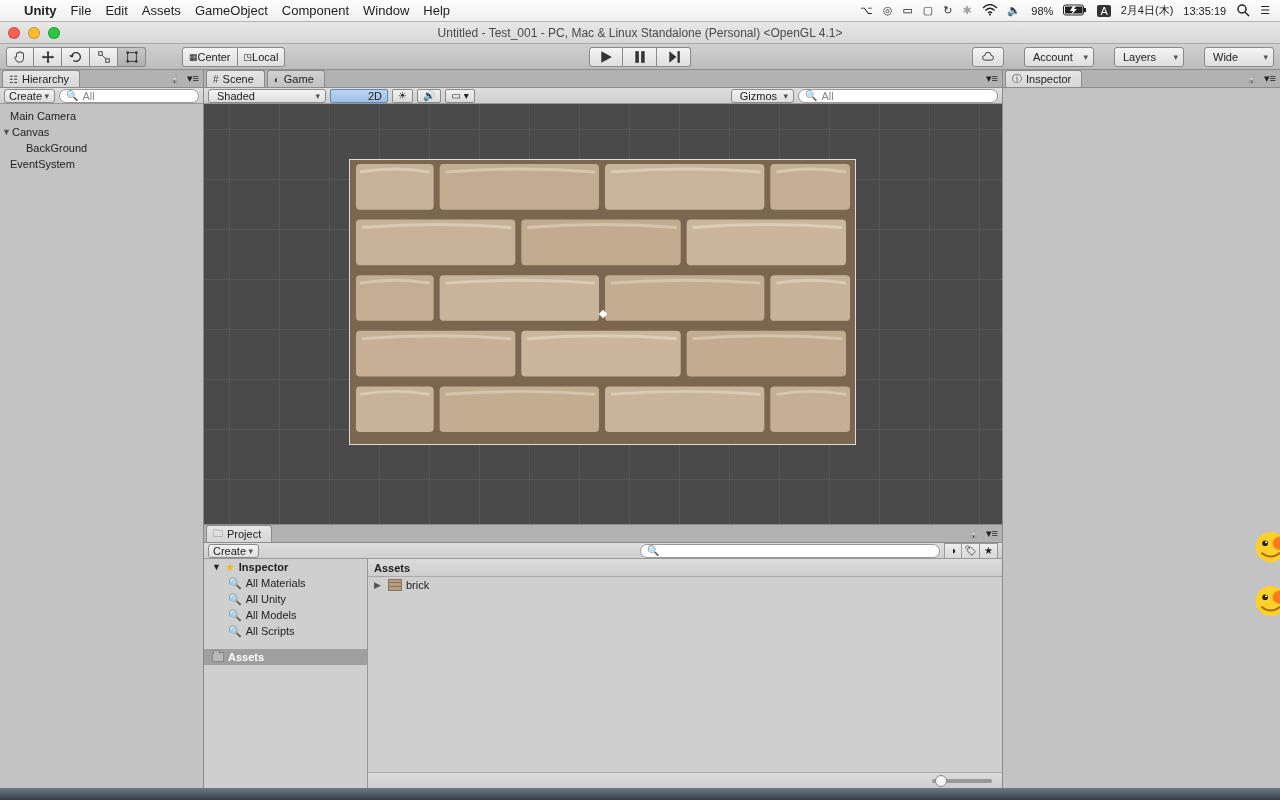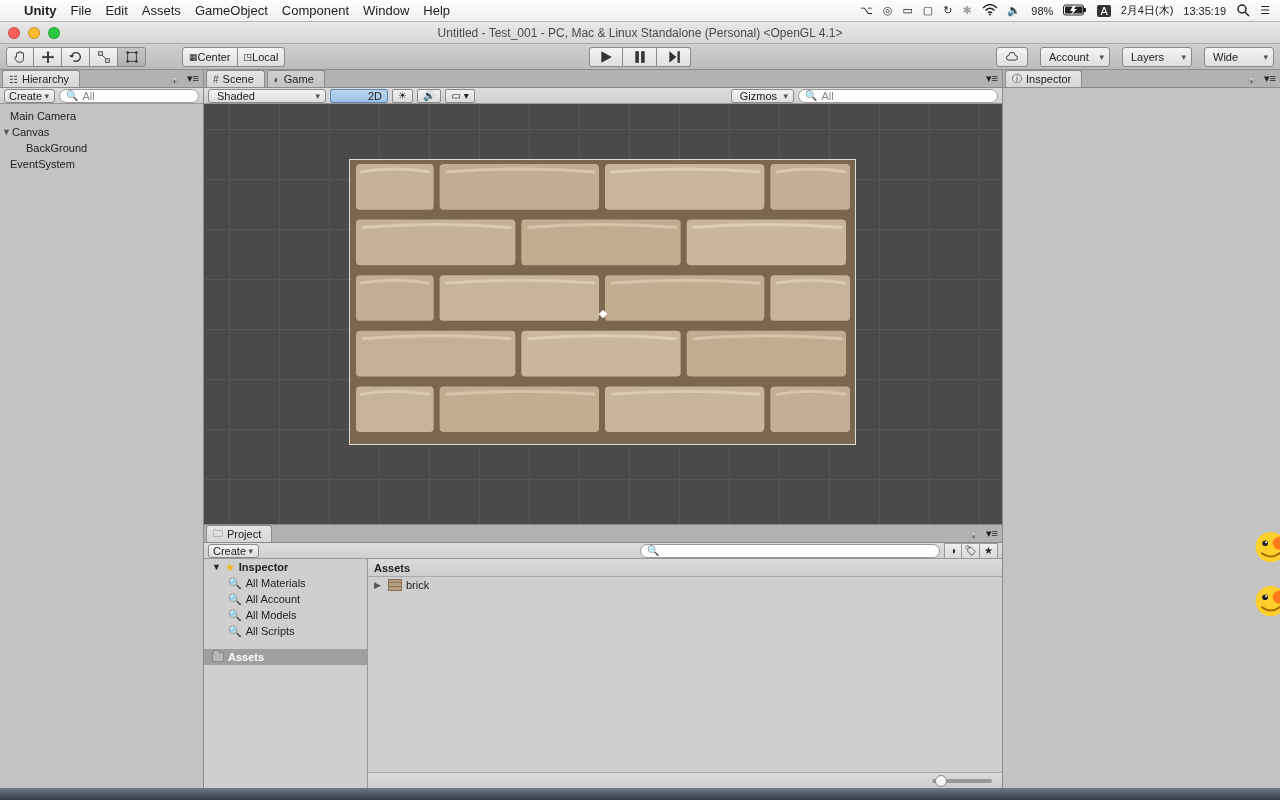--- a/index.html
+++ b/index.html
@@ -24,21 +24,21 @@
   .toolbar { height:26px; background:linear-gradient(#d0d0d0,#bcbcbc); border-bottom:1px solid #8d8d8d; display:flex; align-items:center; padding:0 6px; gap:6px; position:relative;}
   .btn-grp { display:flex; }
   .tbtn { height:20px; min-width:28px; padding:0 6px; background:linear-gradient(#f4f4f4,#dedede); border:1px solid #8a8a8a; display:flex; align-items:center; justify-content:center; font-size:11px; color:#333; }
   .btn-grp .tbtn + .tbtn { border-left:none; }
   .btn-grp .tbtn:first-child{border-radius:3px 0 0 3px}
   .btn-grp .tbtn:last-child{border-radius:0 3px 3px 0}
   .tbtn.solo{ border-radius:3px; }
   .tbtn.pressed{ background:linear-gradient(#c6c6c6,#b0b0b0); }
   .tbtn svg { width:14px; height:14px; }
   .toolbar .playgrp{ position:absolute; left:50%; transform:translateX(-50%);}
-  .toolbar .right { margin-left:auto; display:flex; gap:12px;text-align:center;}
+  .toolbar .right { margin-left:auto; display:flex; gap:20px;text-align:center;}
   .ddl { height:20px; padding:0 16px 0 8px; background:linear-gradient(#f4f4f4,#dedede); border:1px solid #8a8a8a; border-radius:3px; display:flex; align-items:center; position:relative; min-width:70px;}
   .ddl::after{ content:"▾"; position:absolute; right:5px; font-size:9px; color:#555;}
   .cloud { width:32px;}
 
   
   .workspace { position:absolute; top:70px; left:0; right:0; bottom:12px; display:flex; }
   .panel { background:#c3c3c3; display:flex; flex-direction:column; }
   .panel-l { width:204px; border-right:1px solid #8b8b8b;}
   .panel-r { width:278px; border-left:1px solid #8b8b8b;}
   .panel-c { flex:1; display:flex; flex-direction:column; }
@@ -426,21 +426,21 @@
               <span class="arr" style="font-size:9px">▼</span>
               <span class="star">★</span>
               <b>Inspector</b>
             </div>
           <div class="row ind1">
               <span class="mag2">🔍</span>
               <span>All Materials</span>
             </div>
           <div class="row ind1">
               <span class="mag2">🔍</span>
-              <span>All Account</span>
+              <span>All Unity</span>
             </div>
           <div class="row ind1">
               <span class="mag2">🔍</span>
               <span>All Models</span>
             </div>
           <div class="row ind1">
               <span class="mag2">🔍</span>
               <span>All Scripts</span>
             </div>
           <div style="height:10px"></div>

